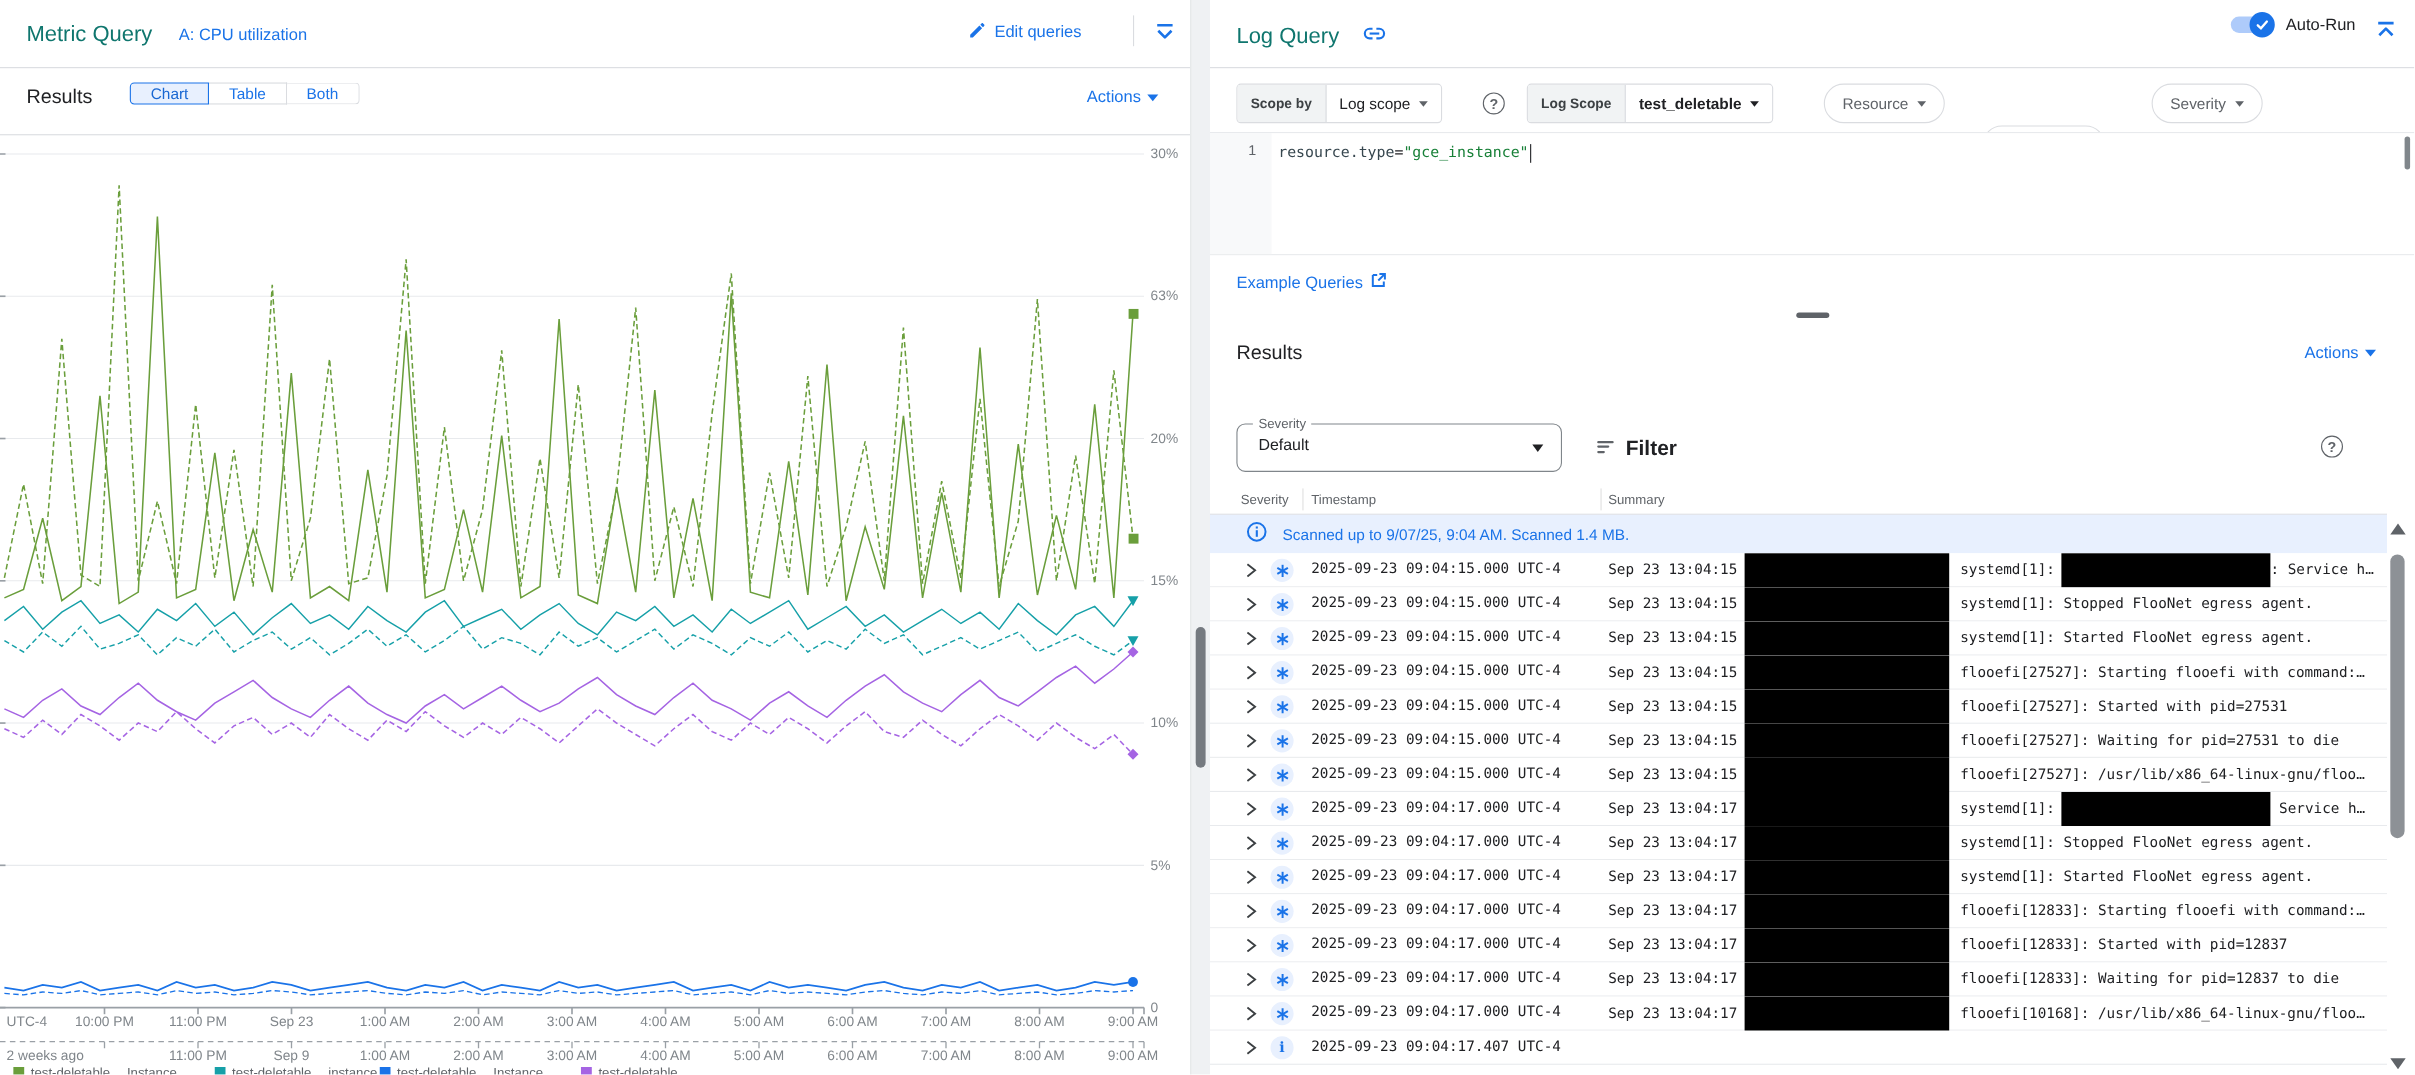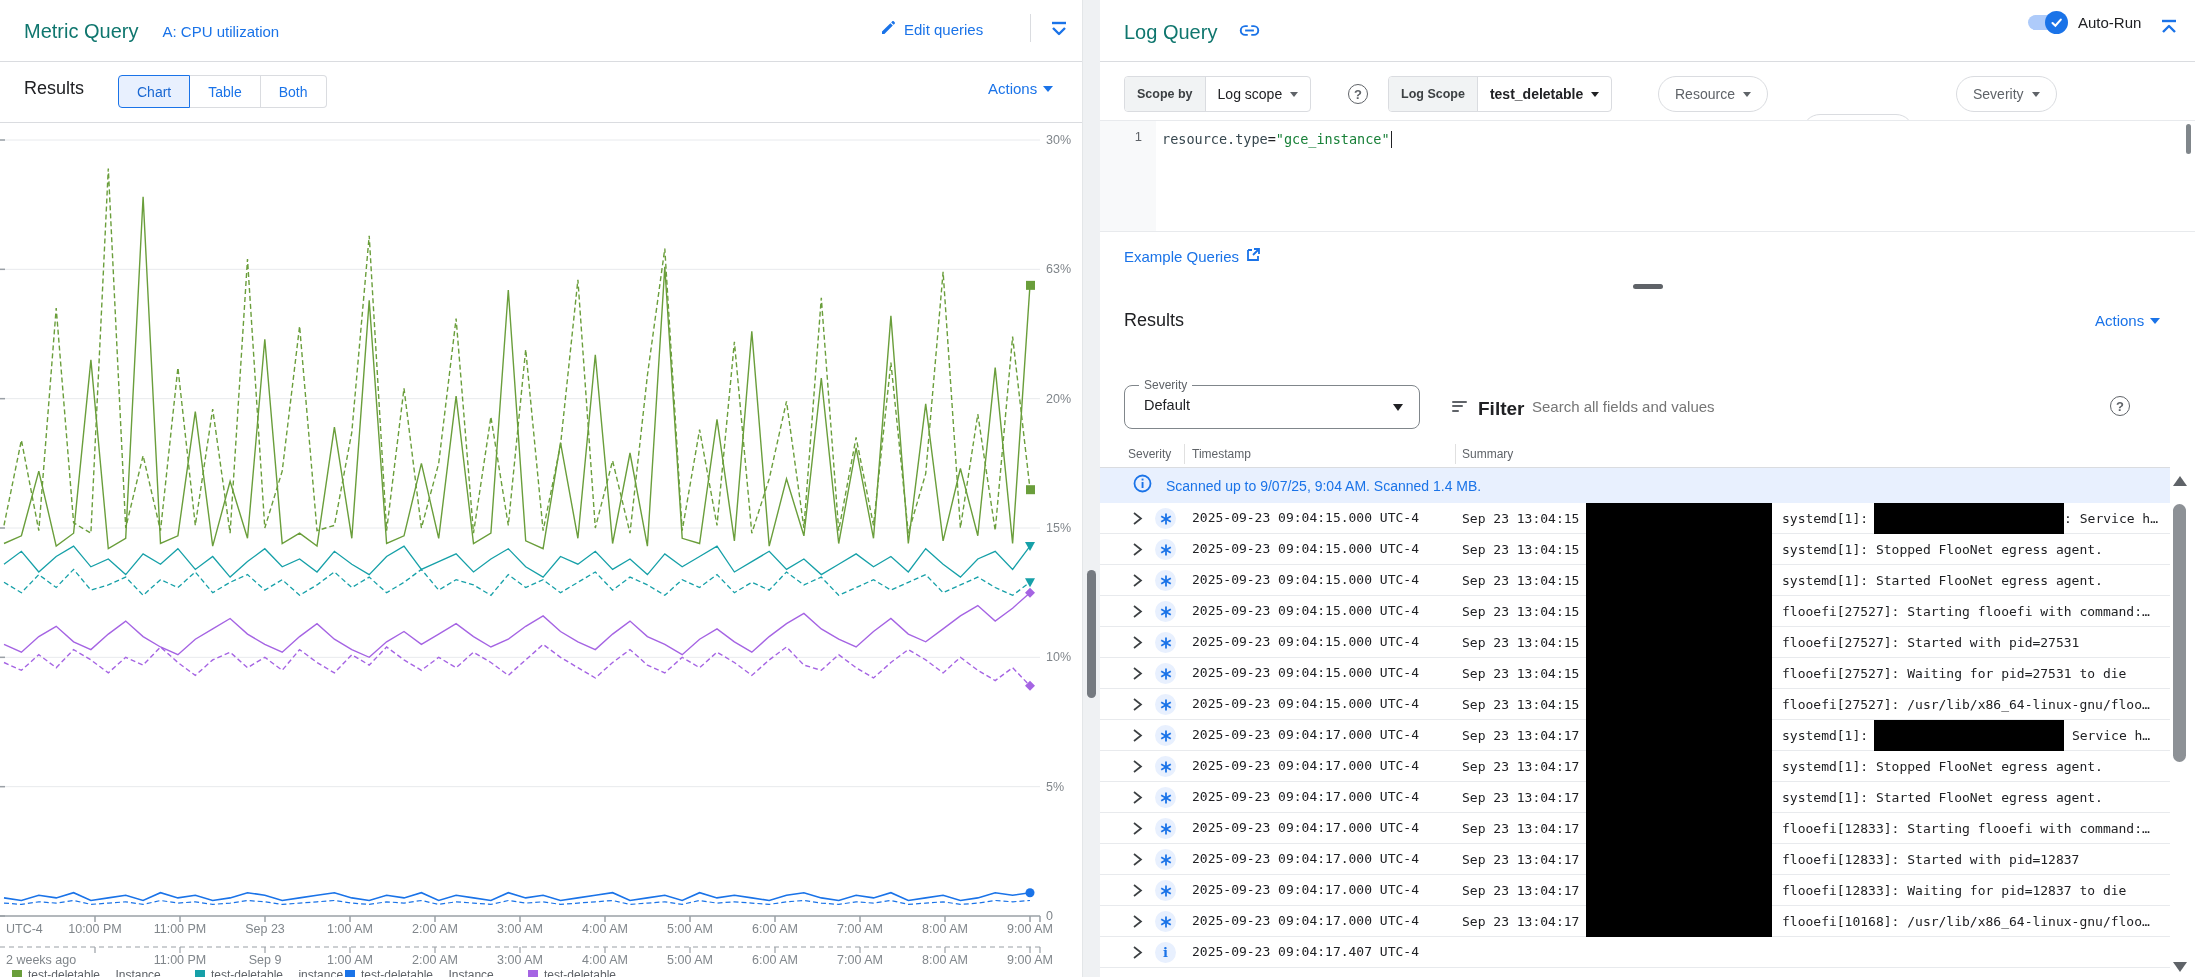--- a/index.html
+++ b/index.html
@@ -7,21 +7,21 @@
   body { font-family:"Liberation Sans", sans-serif; color:#202124; }
   #app { position:relative; width:2195px; height:977px; background:#fff; overflow:hidden; }
   .abs { position:absolute; }
   .hairline { position:absolute; background:#dadce0; }
   
   #left-panel { position:absolute; left:0; top:0; width:1082px; height:977px; background:#fff; }
   .panel-title { font-size:20px; color:#0f766e; }
   .query-link { font-size:15px; color:#1a73e8; cursor:pointer; }
   .link-btn { display:flex; align-items:center; gap:7px; color:#1a73e8; font-size:15px; font-weight:500; cursor:pointer; }
   .seg-group { display:flex; }
-  .seg-btn { height:33px; padding:0 18px; display:flex; align-items:center; font-size:14px; font-weight:500;
+  .seg-btn { height:20px; padding:0 18px; display:flex; align-items:center; font-size:14px; font-weight:500;
              color:#1a73e8; background:#fff; border:1px solid #dadce0; border-left:none; cursor:pointer; }
   .seg-btn:first-child { border-left:1px solid #dadce0; border-radius:4px 0 0 4px; }
   .seg-btn:last-child { border-radius:0 4px 4px 0; }
   .seg-btn.selected { border:1.5px solid #1a73e8; background:#e8f0fe; color:#1967d2; }
   .actions { display:flex; align-items:center; gap:6px; color:#1a73e8; font-size:15px; font-weight:500; cursor:pointer; }
   .caret-down { width:0; height:0; border-left:5px solid transparent; border-right:5px solid transparent; border-top:6px solid #1a73e8; }
   .axis-label { position:absolute; font-size:12.5px; color:#80868b; white-space:nowrap; }
   .ylab { position:absolute; font-size:12.5px; color:#80868b; }
   .legend-item { position:absolute; top:968px; height:9px; overflow:hidden; display:flex; align-items:flex-start; gap:6px; font-size:12px; color:#5f6368; white-space:nowrap; }
   .legend-swatch { width:10px; height:10px; margin-top:2px; flex:none; }
@@ -314,21 +314,20 @@
       <span class="sev-float">Severity</span>
       <span class="sev-val">Default</span>
       <span class="sev-caret"></span>
     </div>
     <div class="rp filter-icon" style="left:352px; top:398px; width:15px;">
       <span style="width:15px;"></span>
         <span style="width:11px;"></span>
         <span style="width:7px;"></span>
     </div>
     <div class="rp" style="left:378px; top:398px; font-size:19px; font-weight:600; color:#202124;">Filter</div>
-    <input class="rp" style="left: 432px; top: 392px; width: 560px; height: 28px; border: none; outline: none; font-size: 15px; color: rgb(32, 33, 36);" placeholder="Search all fields and values">
     <div class="rp help-circ" style="left:1010px; top:396px;">?</div>
 
     <div class="rp" style="left:0; top:440px; width:1070px; height:28px; border-bottom:1px solid #dadce0;">
       <span class="col-head" style="left:28px;">Severity</span>
       <span class="abs" style="left:84px; top:4px; width:1px; height:20px; background:#e0e0e0;"></span>
       <span class="col-head" style="left:92px;">Timestamp</span>
       <span class="abs" style="left:355px; top:4px; width:1px; height:20px; background:#e0e0e0;"></span>
       <span class="col-head" style="left:362px;">Summary</span>
     </div>
 

